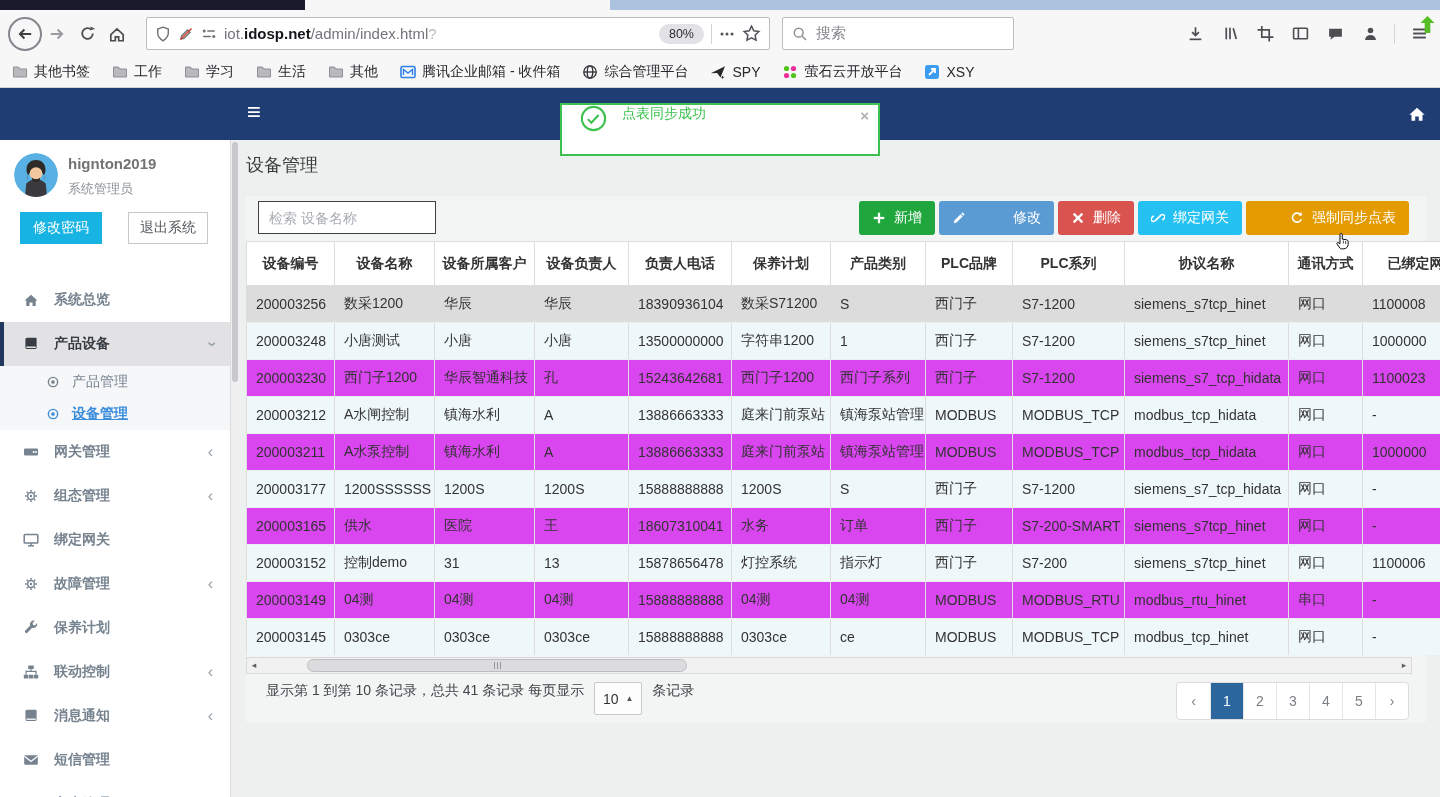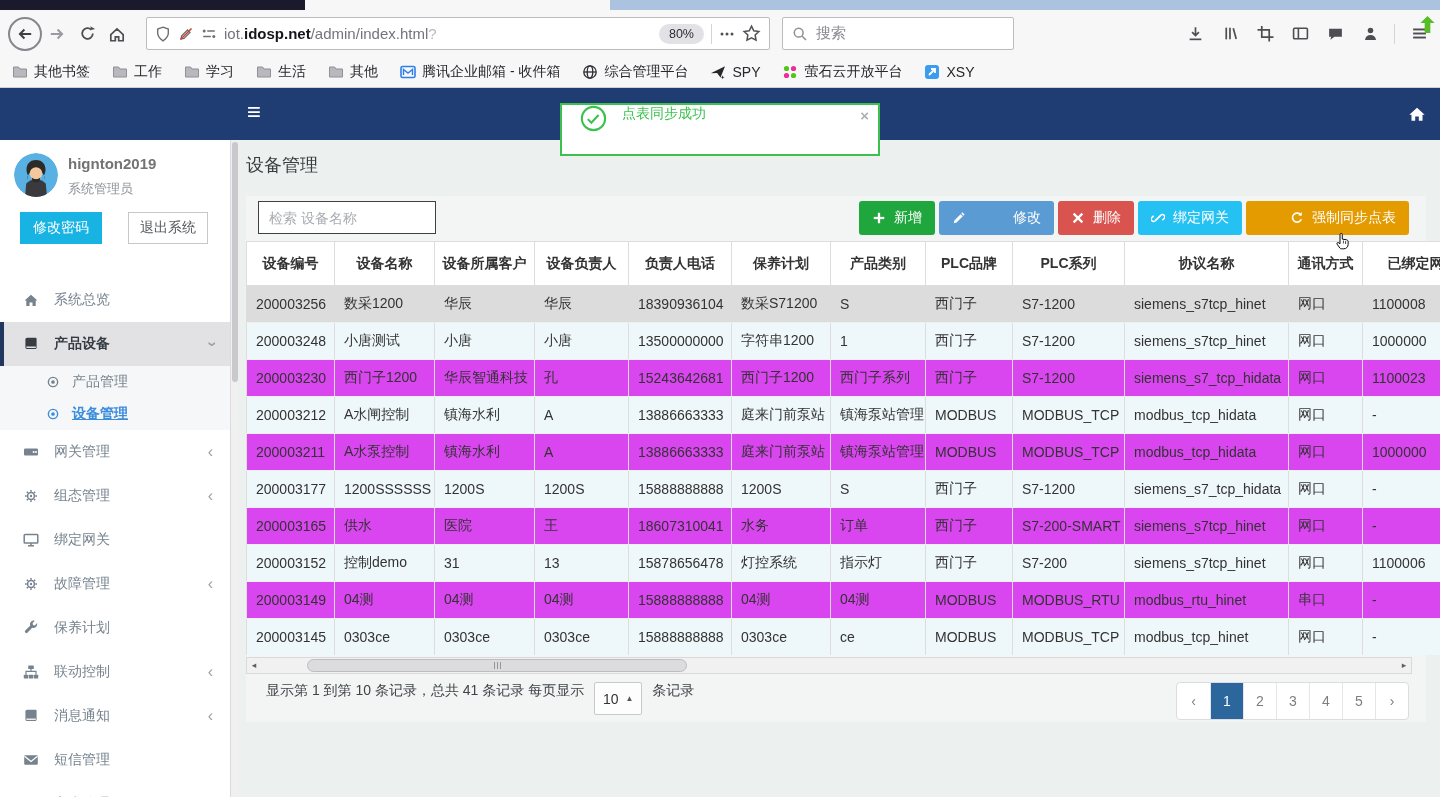--- a/index.html
+++ b/index.html
@@ -47,21 +47,21 @@
   .avatar { position:absolute; left:14px; top:13px; width:44px; height:44px; border-radius:50%; overflow:hidden; }
   .uname { position:absolute; left:68px; top:15px; font-weight:bold; font-size:15px; color:#737373; }
   .urole { position:absolute; left:68px; top:40px; font-size:13px; color:#8d9398; }
   .sbtn { position:absolute; top:72px; height:32px; display:flex; align-items:center; justify-content:center; font-size:14px; cursor:pointer; }
   .sbtn.pwd { left:20px; width:82px; background:var(--accent_cyan); color:#fff; }
   .sbtn.out { left:128px; width:80px; background:#fff; border:1px solid #c8c8cc; color:#55585c; }
   .menu { position:absolute; left:0; right:0; top:138px; }
   .mi { height:44px; display:flex; align-items:center; color:#76838f; font-size:14px; position:relative; cursor:pointer; }
   .mi .ic { width:20px; margin-left:21px; display:flex; justify-content:center; align-items:center; }
   .mi .ic svg { width:16px; height:16px; }
-  .mi .lb { margin-left:13px; }
+  .mi .lb { margin-left:13px;font-weight:bold; }
   .chev { position:absolute; right:17px; color:#98a1a9; font-size:16px; line-height:1; }
   .chev.down { transform:rotate(-90deg); }
   .mi.active { background:#e2e2e5; border-left:4px solid #22375f; color:#383d44; font-weight:bold; }
   .mi.active .ic { margin-left:17px; }
   .sub { background:#f6f7f8; }
   .smi { height:32px; display:flex; align-items:center; font-size:14px; color:#76838f; cursor:pointer; }
   .smi .ic { width:18px; margin-left:44px; display:flex; justify-content:center; }
   .smi .ic svg { width:14px; height:14px; }
   .smi .lb { margin-left:10px; }
   .smi.active { color:var(--active_link); font-weight:bold; }

